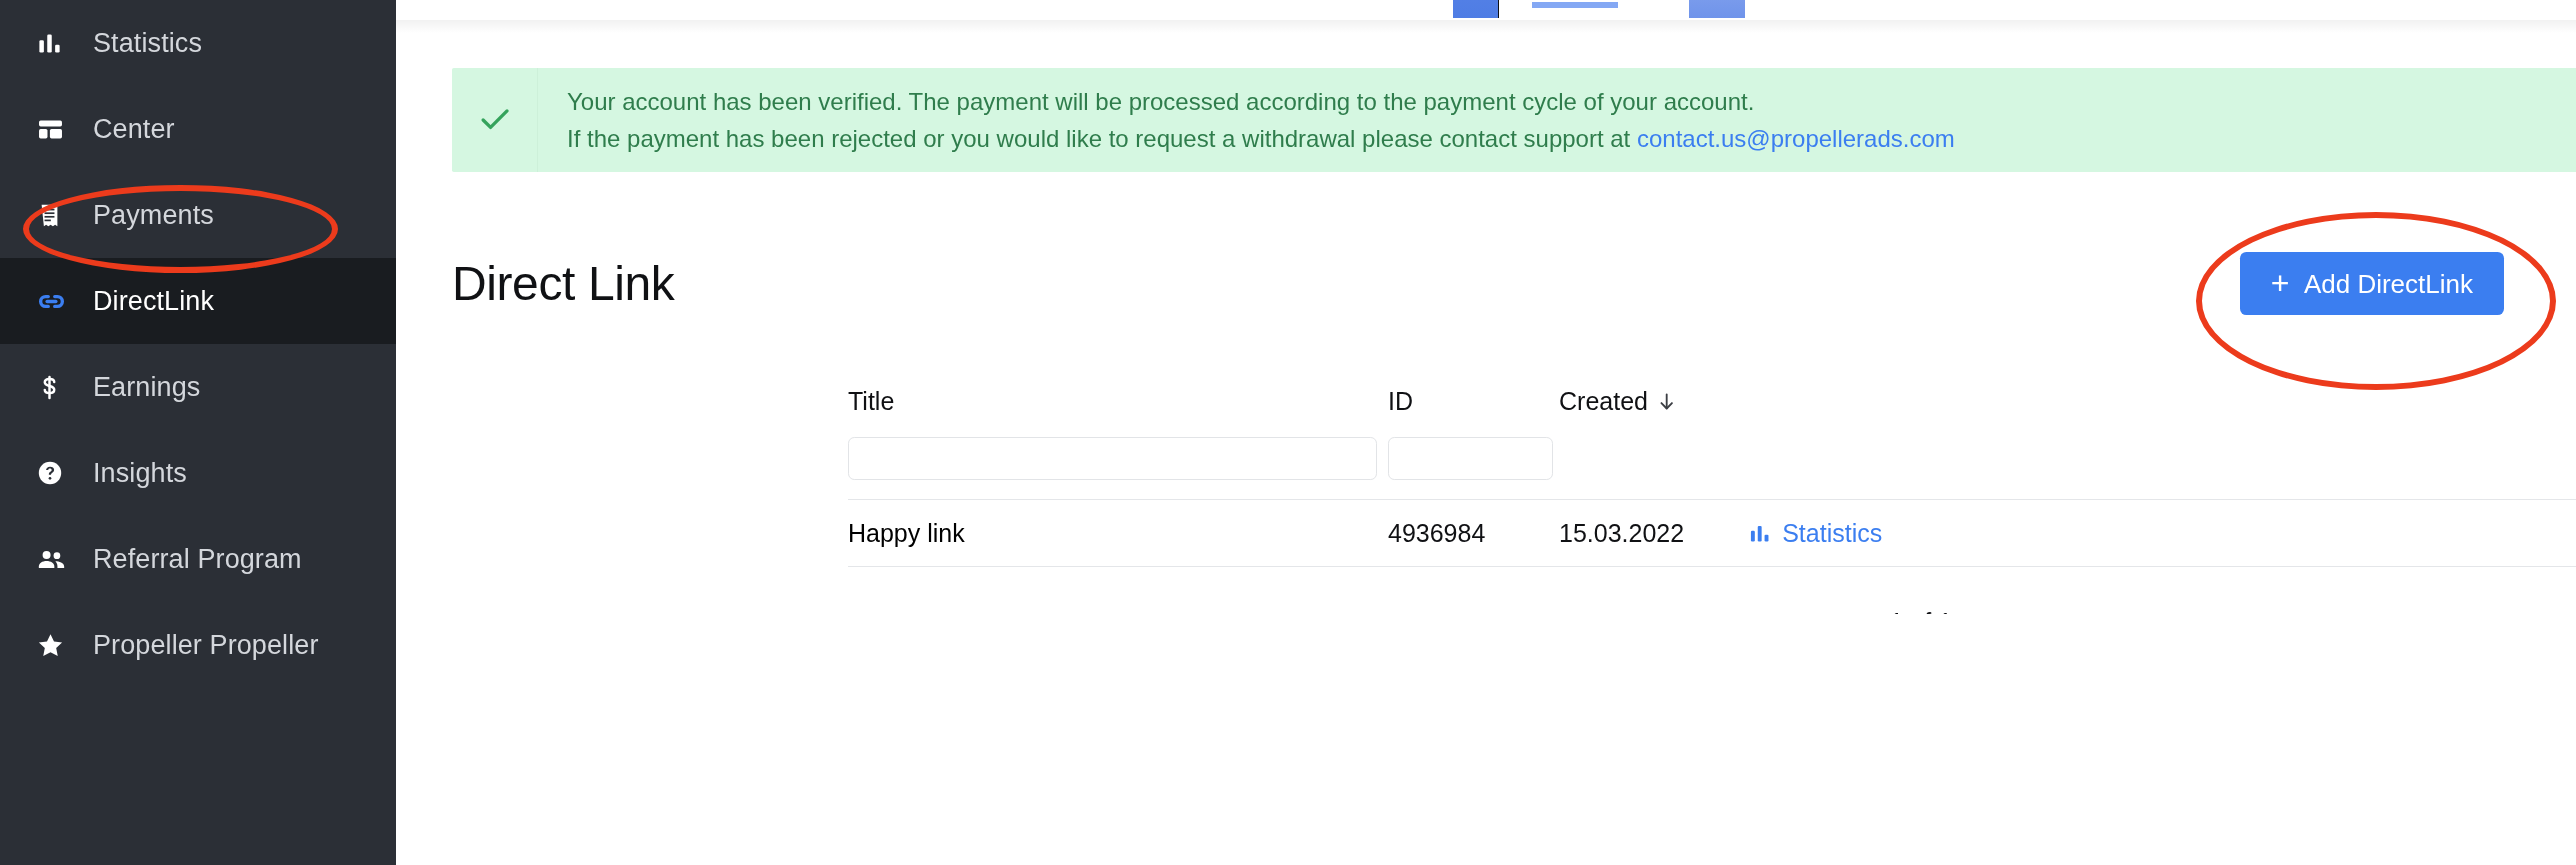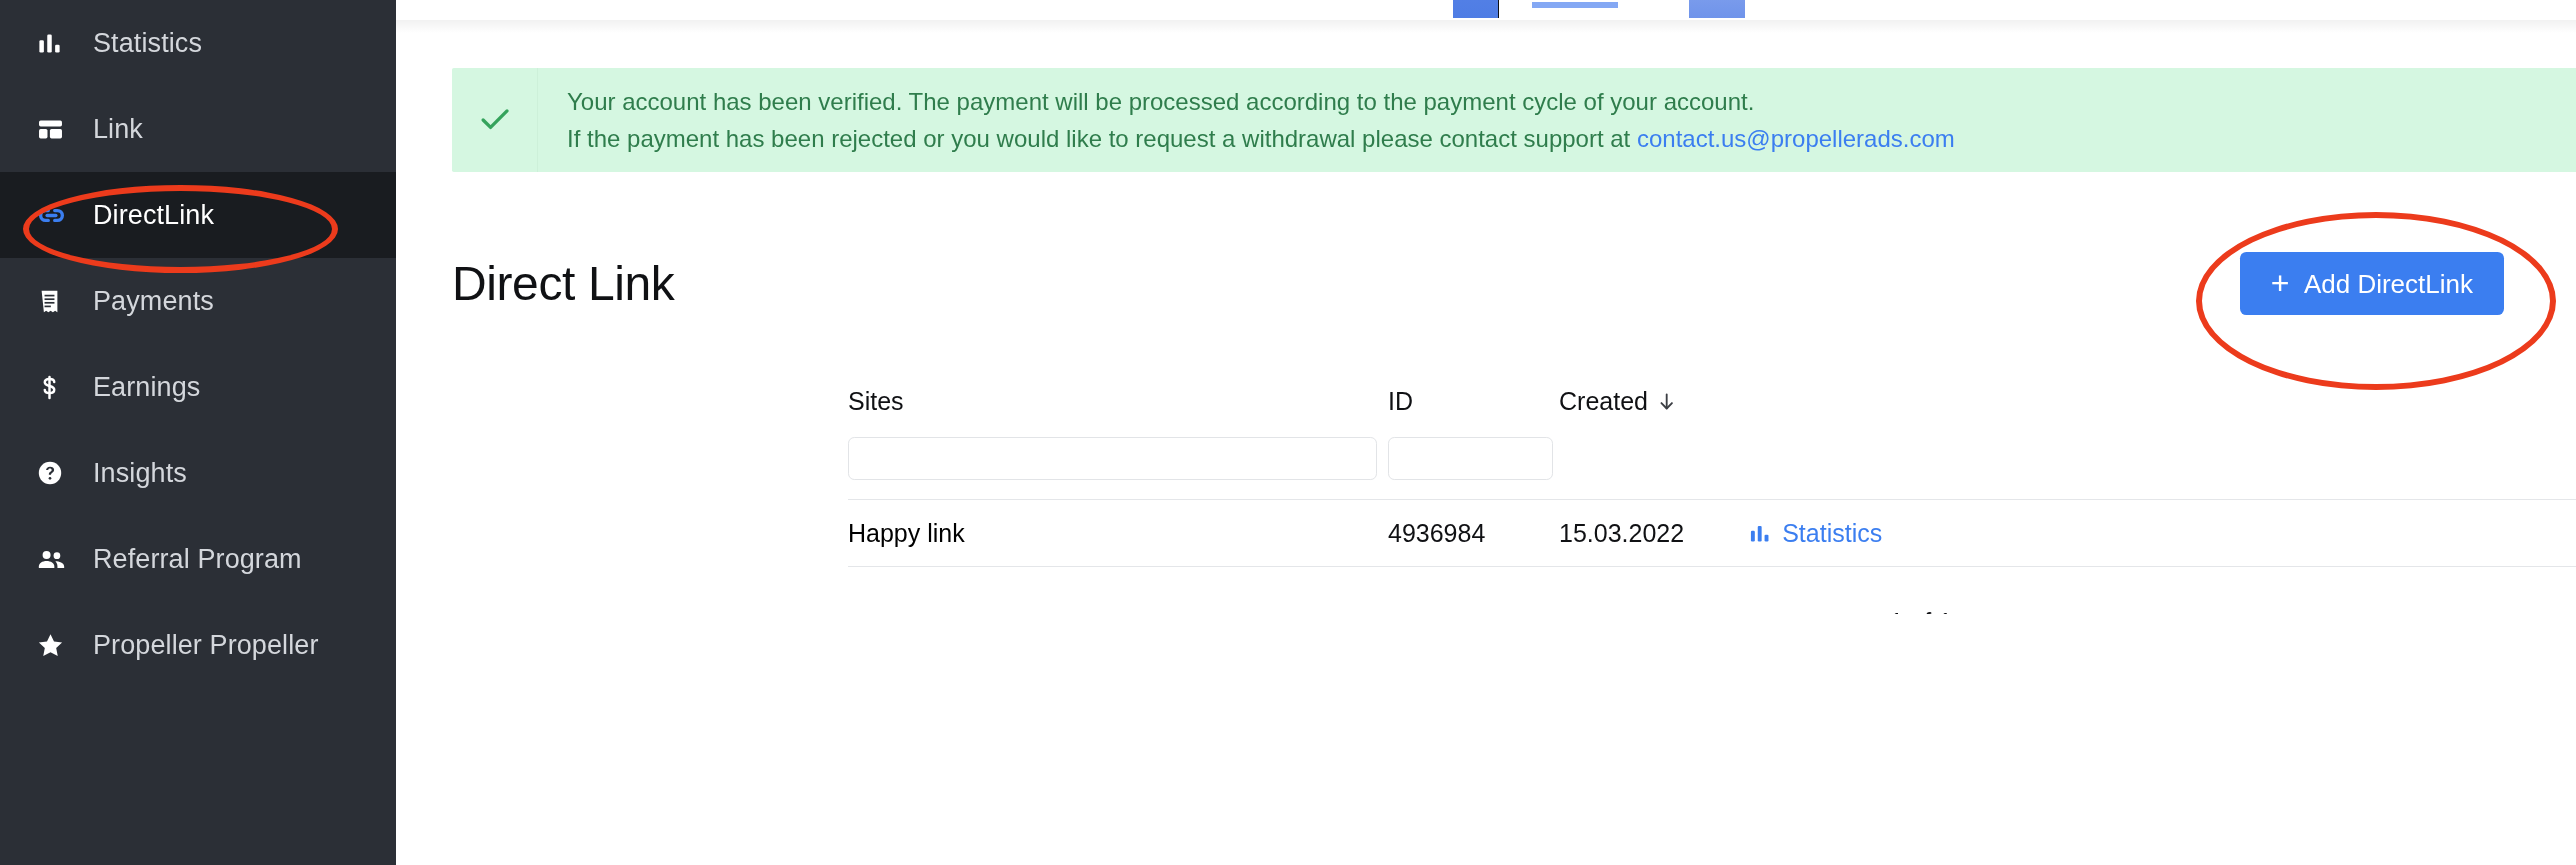--- a/index.html
+++ b/index.html
@@ -357,45 +357,45 @@
     </div>
 
     <div class="nav-item">
       <span class="nav-icon">
         <svg width="29" height="29" viewBox="0 0 24 24" fill="currentColor" aria-hidden="true">
           <rect x="2.5" y="4.5" width="19" height="5" rx="1.4"></rect>
           <rect x="2.5" y="11.5" width="7" height="8" rx="1.4"></rect>
           <rect x="11.5" y="11.5" width="10" height="8" rx="1.4"></rect>
         </svg>
       </span>
-      <span class="nav-label">Link</span>
-    </div>
-
-    <div class="nav-item active">
-      <span class="nav-icon">
-        <svg width="31" height="31" viewBox="0 0 24 24" fill="none" stroke="#3b7ef0" stroke-width="2.6" stroke-linecap="round" aria-hidden="true">
-          <path d="M9.5 8.2H7.4a3.8 3.8 0 0 0 0 7.6h2.1"></path>
-          <path d="M14.5 8.2h2.1a3.8 3.8 0 0 1 0 7.6h-2.1"></path>
-          <path d="M8.6 12h6.8"></path>
-        </svg>
-      </span>
-      <span class="nav-label">DirectLink</span>
+      <span class="nav-label">Center</span>
     </div>
 
     <div class="nav-item">
       <span class="nav-icon">
         <svg width="27" height="27" viewBox="0 0 24 24" fill="currentColor" aria-hidden="true">
           <path d="M5 2.5h14v19l-2-1.3-2 1.3-2-1.3-2 1.3-2-1.3-2 1.3z"></path>
           <rect x="7.6" y="6" width="8.8" height="1.5" fill="#2b2f36"></rect>
           <rect x="7.6" y="9.2" width="8.8" height="1.5" fill="#2b2f36"></rect>
           <rect x="7.6" y="12.4" width="8.8" height="1.5" fill="#2b2f36"></rect>
           <rect x="7.6" y="15.6" width="5.6" height="1.5" fill="#2b2f36"></rect>
         </svg>
       </span>
       <span class="nav-label">Payments</span>
+    </div>
+
+    <div class="nav-item active">
+      <span class="nav-icon">
+        <svg width="31" height="31" viewBox="0 0 24 24" fill="none" stroke="#3b7ef0" stroke-width="2.6" stroke-linecap="round" aria-hidden="true">
+          <path d="M9.5 8.2H7.4a3.8 3.8 0 0 0 0 7.6h2.1"></path>
+          <path d="M14.5 8.2h2.1a3.8 3.8 0 0 1 0 7.6h-2.1"></path>
+          <path d="M8.6 12h6.8"></path>
+        </svg>
+      </span>
+      <span class="nav-label">DirectLink</span>
     </div>
 
     <div class="nav-item">
       <span class="nav-icon">
         <svg width="27" height="27" viewBox="0 0 24 24" fill="none" stroke="currentColor" stroke-width="2.2" stroke-linecap="round" aria-hidden="true">
           <path d="M12 2.6v18.8"></path>
           <path d="M16.2 7.1c0-1.7-1.9-2.7-4.2-2.7S7.8 5.5 7.8 7.4c0 4.4 8.4 2.1 8.4 6.6 0 2-2 3-4.2 3s-4.2-1-4.2-2.9"></path>
         </svg>
       </span>
       <span class="nav-label">Earnings</span>
@@ -467,21 +467,21 @@
         <span class="plus">+</span>
         <span>Add DirectLink</span>
       </button>
     </div>
 
     <div class="table-wrap">
 
       <div class="thead-row">
         <div class="col-title">
           <div class="th">
-            <span>Sites</span>
+            <span>Title</span>
           </div>
         </div>
         <div class="col-id">
           <div class="th">
             <span>ID</span>
           </div>
         </div>
         <div class="col-created">
           <div class="th">
             <span>Created</span>

